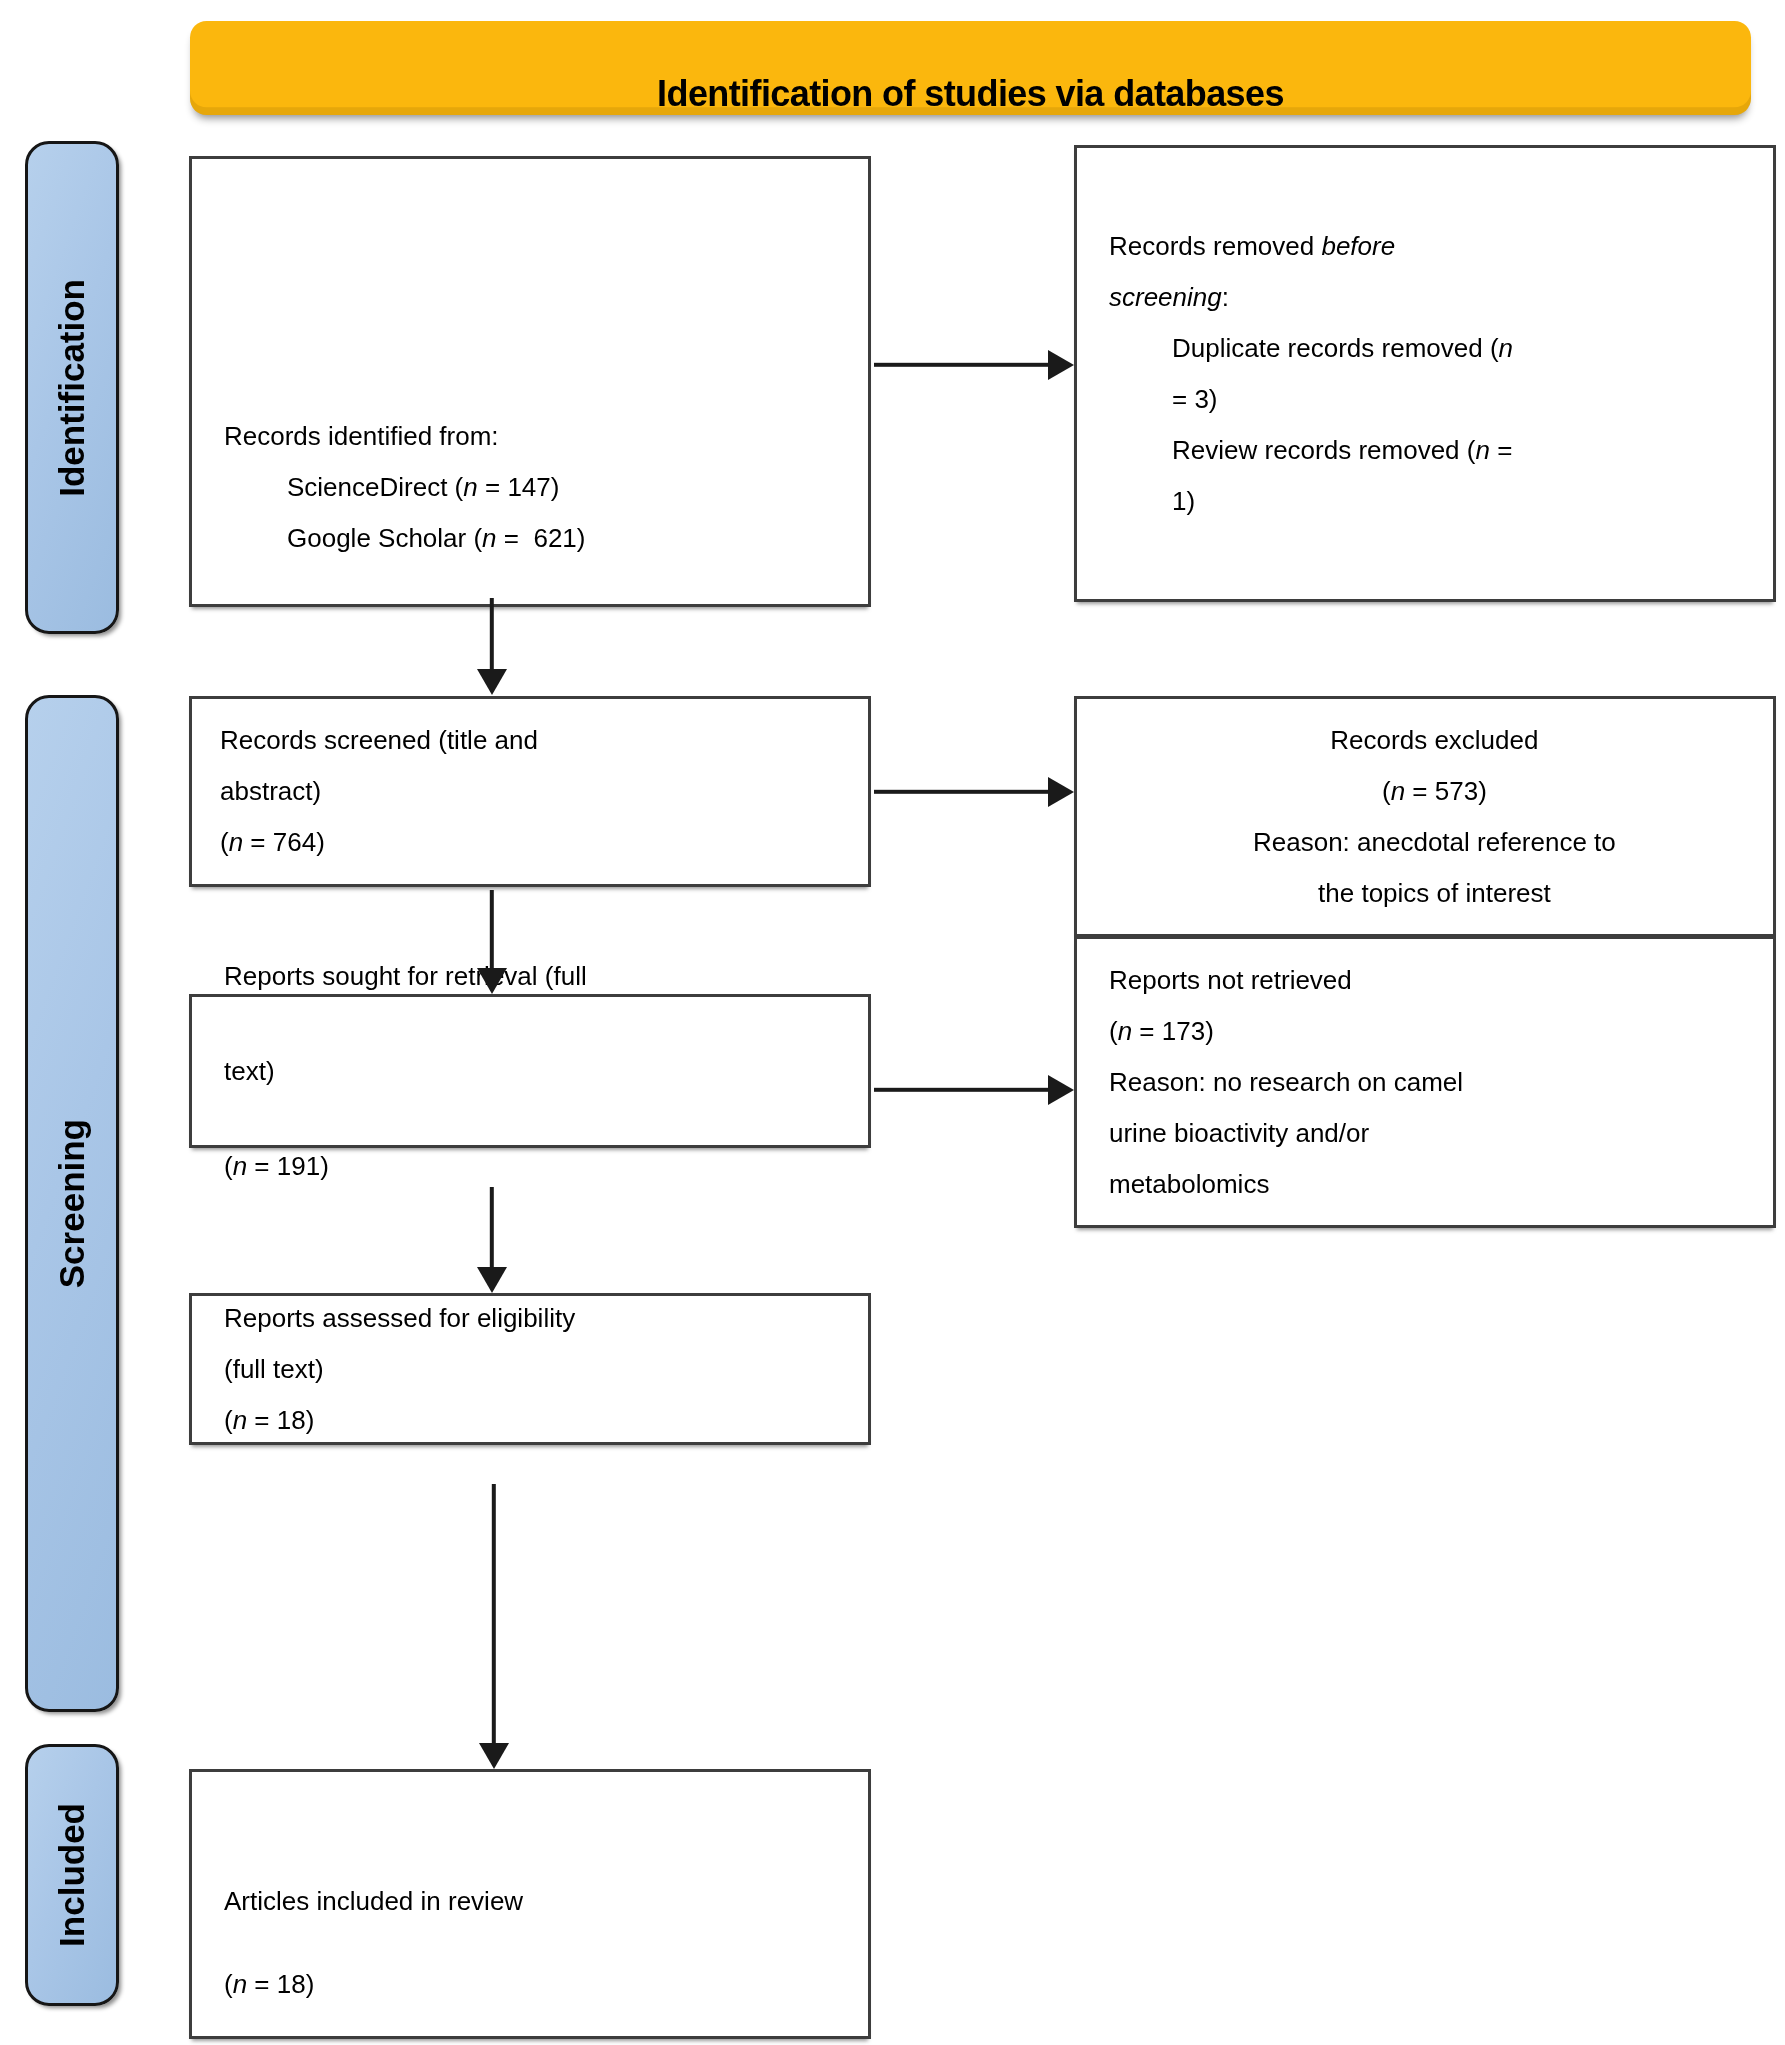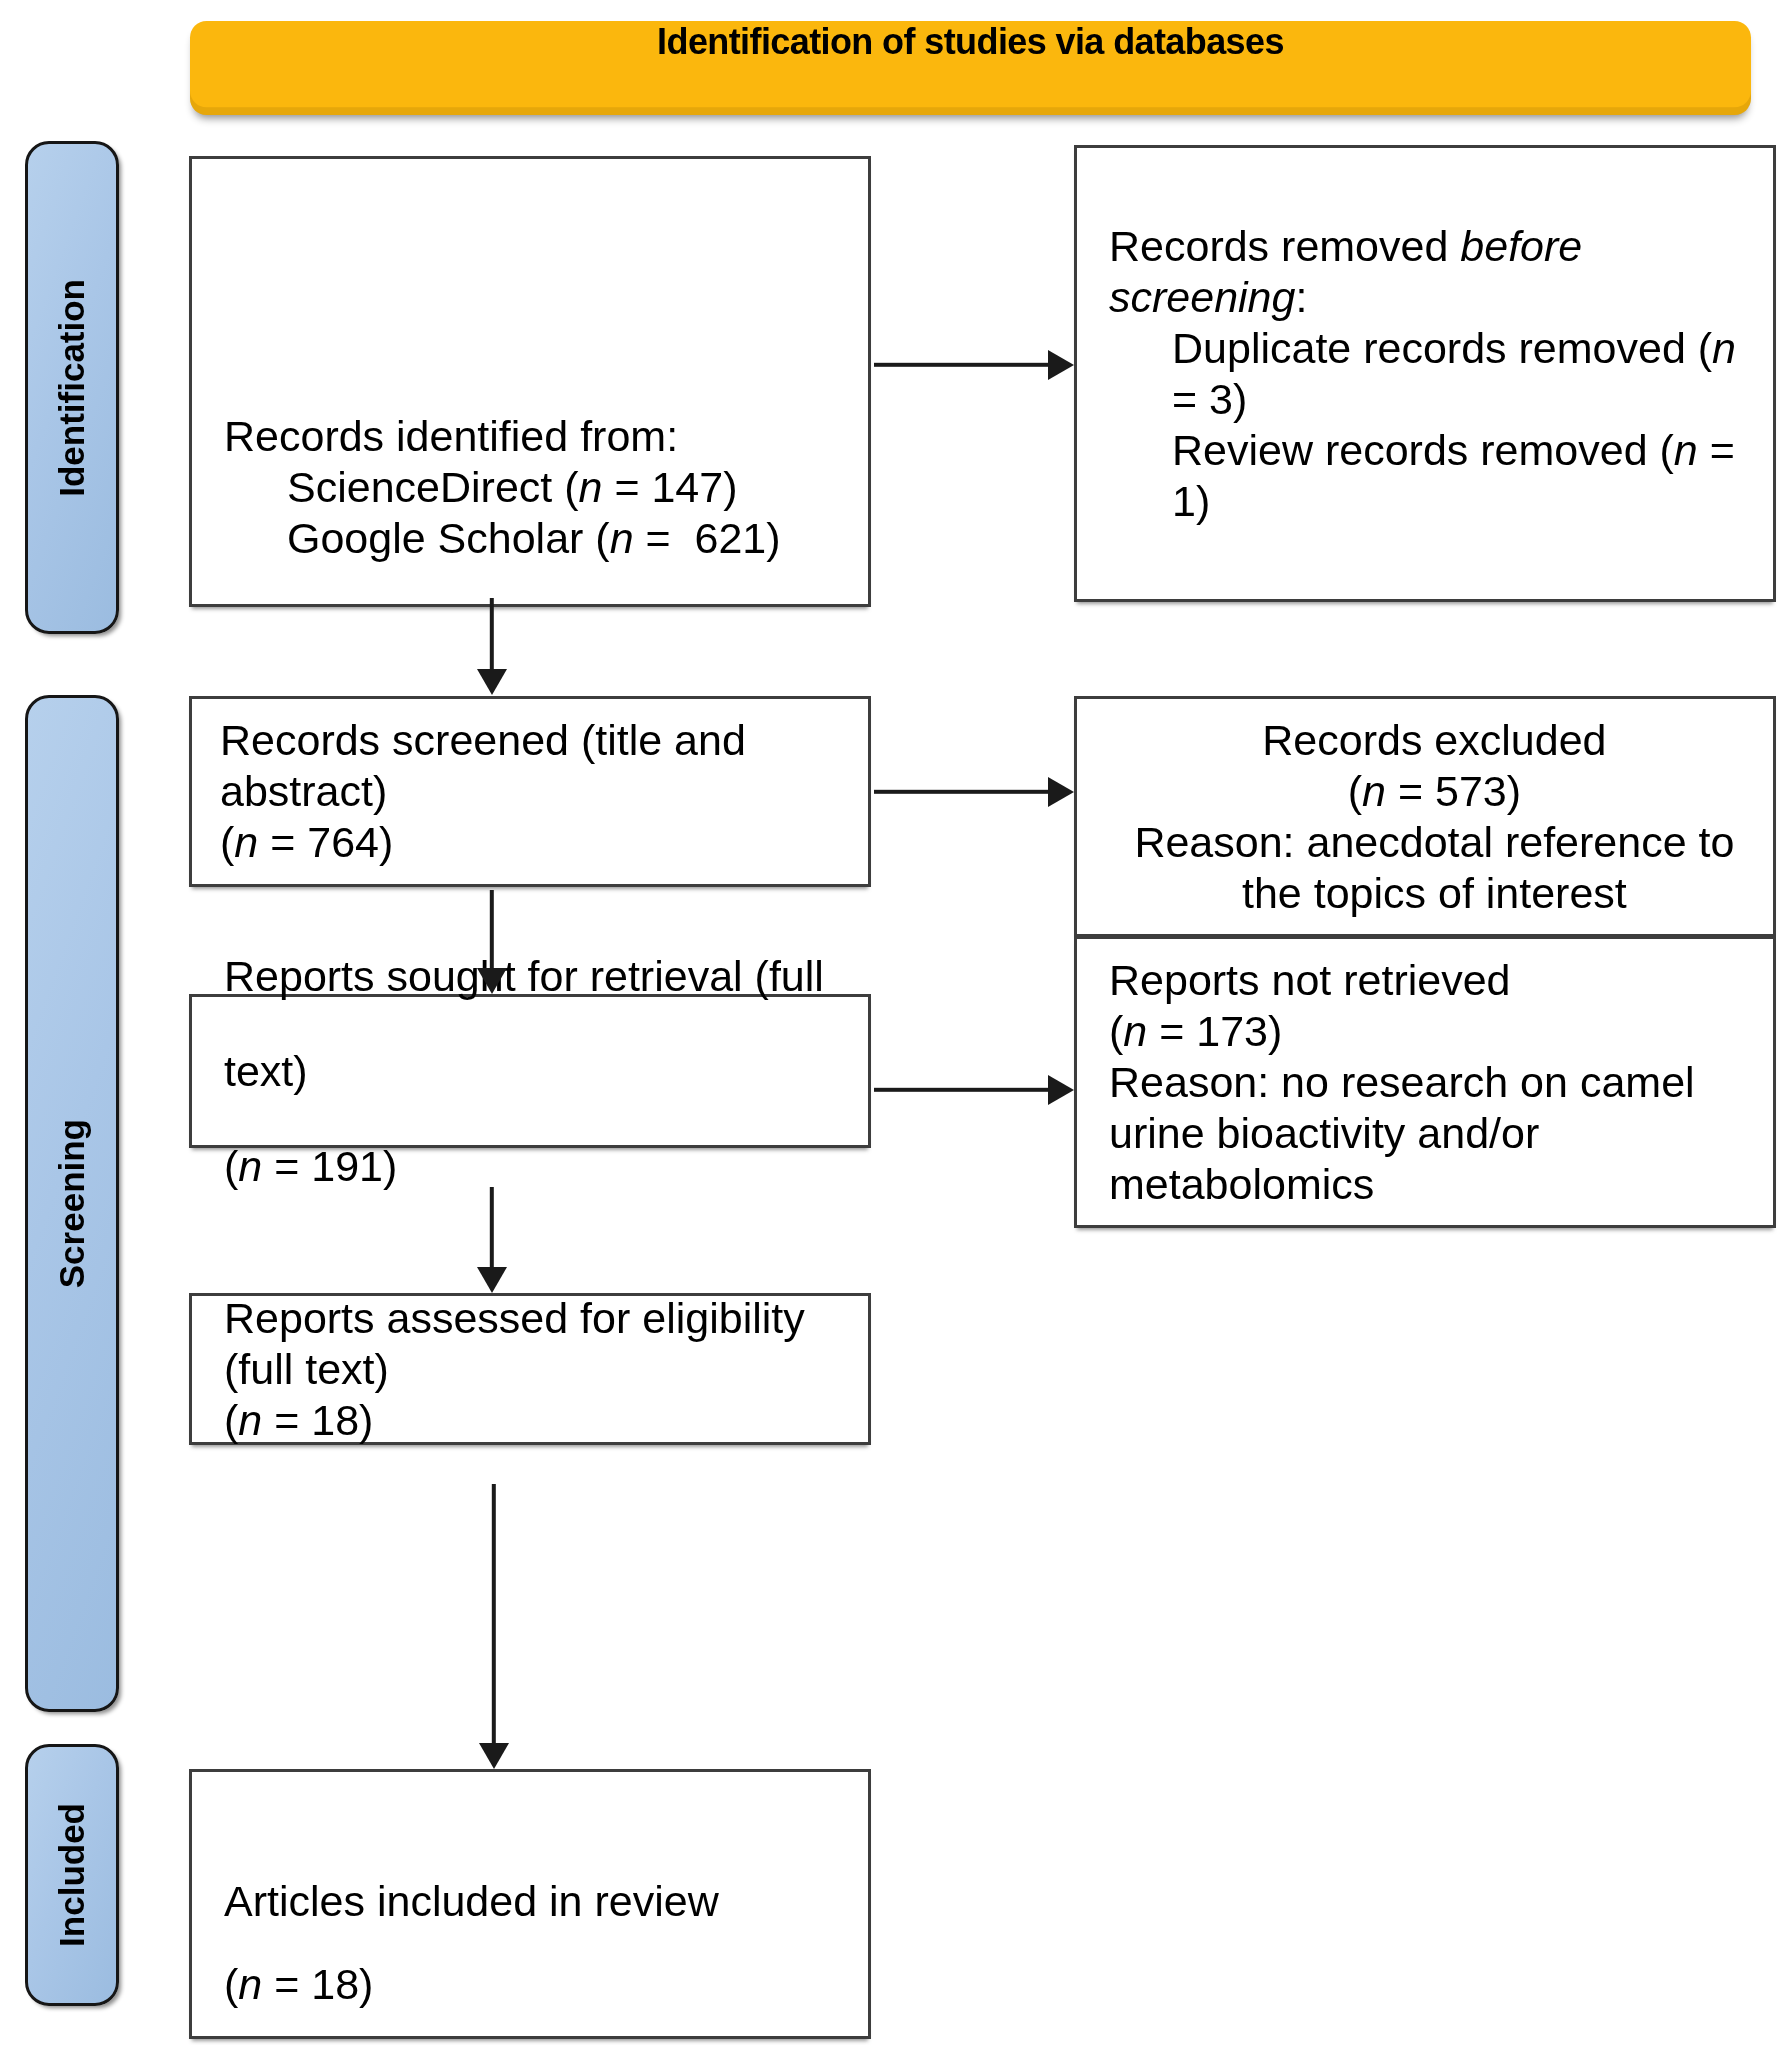--- a/index.html
+++ b/index.html
@@ -20,21 +20,21 @@
   }
 
   
   .banner {
     position: absolute;
     left: 190px; top: 21px;
     width: 1561px; height: 94px;
     background: var(--yellow);
     border-radius: 16.5px;
     box-sizing: border-box;
-    display: flex; align-items: flex-start; justify-content: center;
+    display: flex; align-items: flex-end; justify-content: center;
     font-size: 36px; font-weight: bold; letter-spacing: -0.6px;
     box-shadow: inset 0 -7.7px 0 rgba(140,95,0,0.18), 0 6.6px 8.8px -4.4px rgba(0,0,0,0.45);
   }
 
   
   .stage {
     position: absolute;
     left: 25px; width: 94px;
     background: linear-gradient(110deg, #B6D0EC 0%, var(--blue) 45%, #9BBCE0 100%);
     border: 3.9px solid #161616;
@@ -54,21 +54,21 @@
   .stage-included       { top: 1744px; height: 262px; }
 
   
   .flowbox {
     position: absolute;
     background: #ffffff;
     border: 3.3px solid var(--box-border);
     box-sizing: border-box;
     padding-left: 32px; padding-right: 13.2px;
     display: flex; flex-direction: column; justify-content: center;
-    font-size: 43px; line-height: 51px;
+    font-size: 26px; line-height: 51px;
     box-shadow: 0 5px 3.9px -2.8px rgba(90,90,90,0.65);
   }
   .flowbox .line { white-space: pre; }
   .flowbox .line.indent { padding-left: 63px; }
   .flowbox i { font-style: italic; }
 
   .box-a  { left: 189px;  top: 144px;  width: 682px; height: 451px;
             justify-content: flex-start; padding-top: 252px; margin-top: 12px; }
   .box-b  { left: 189px;  top: 696px; width: 682px; height: 191px; padding-left: 28px; }
   .box-c  { left: 189px;  top: 994px; width: 682px; height: 154px; gap: 44px; }

